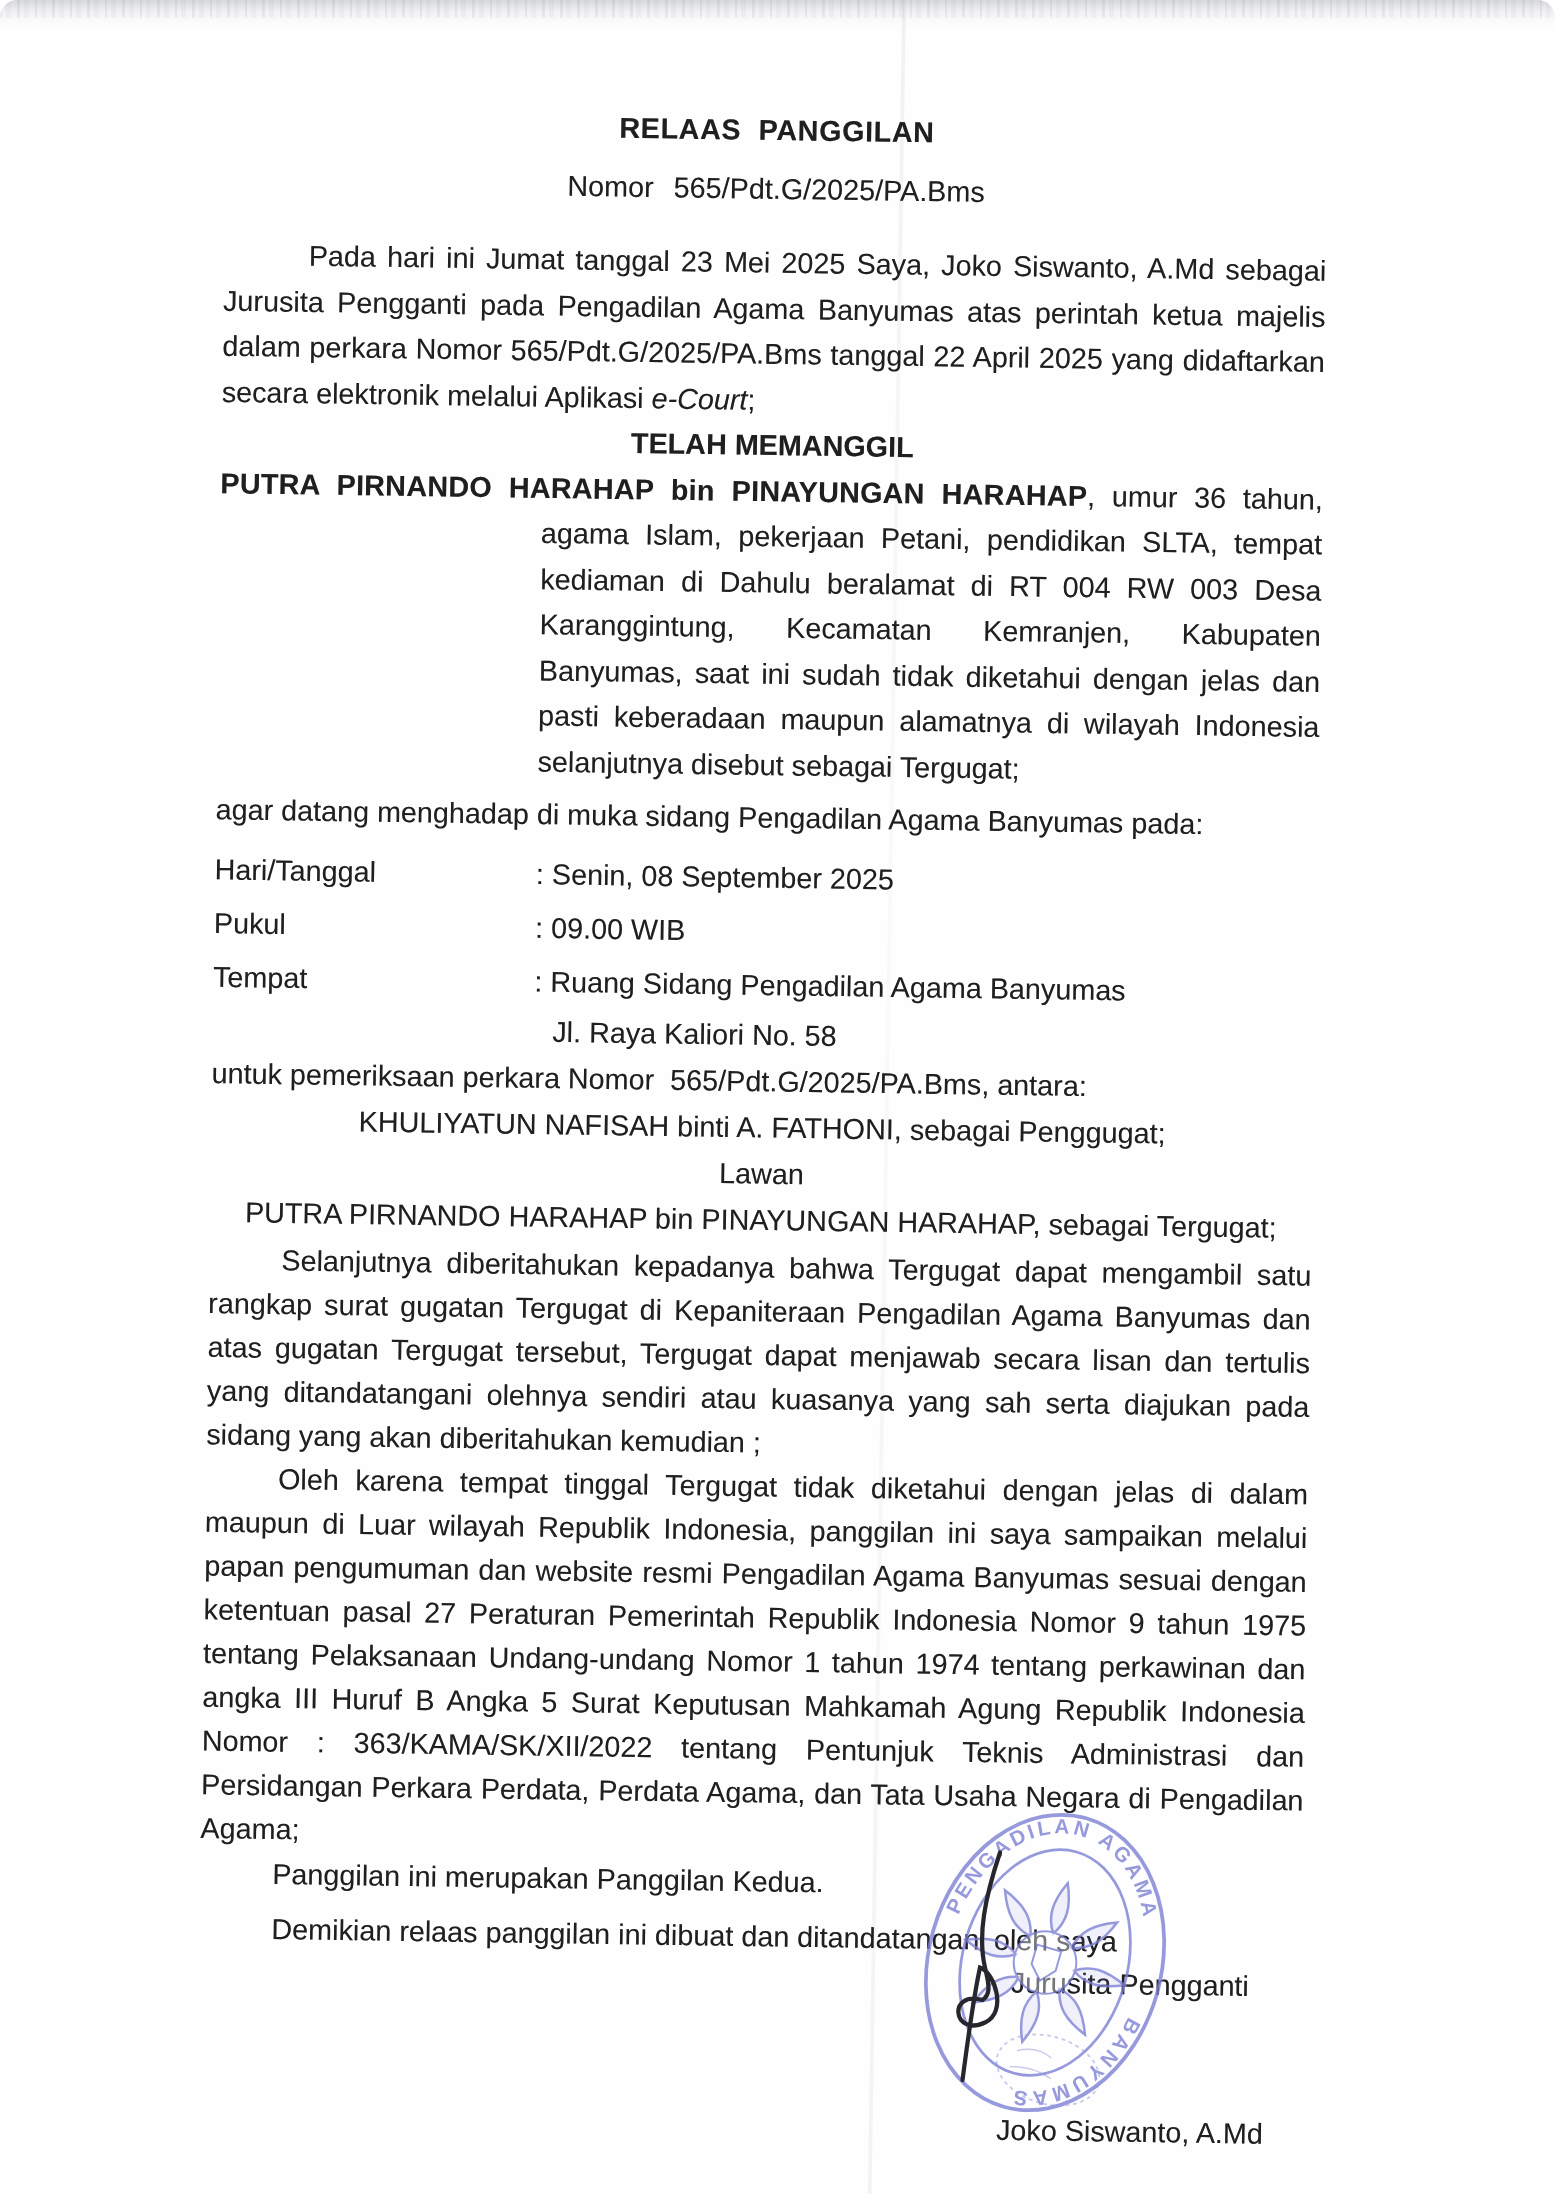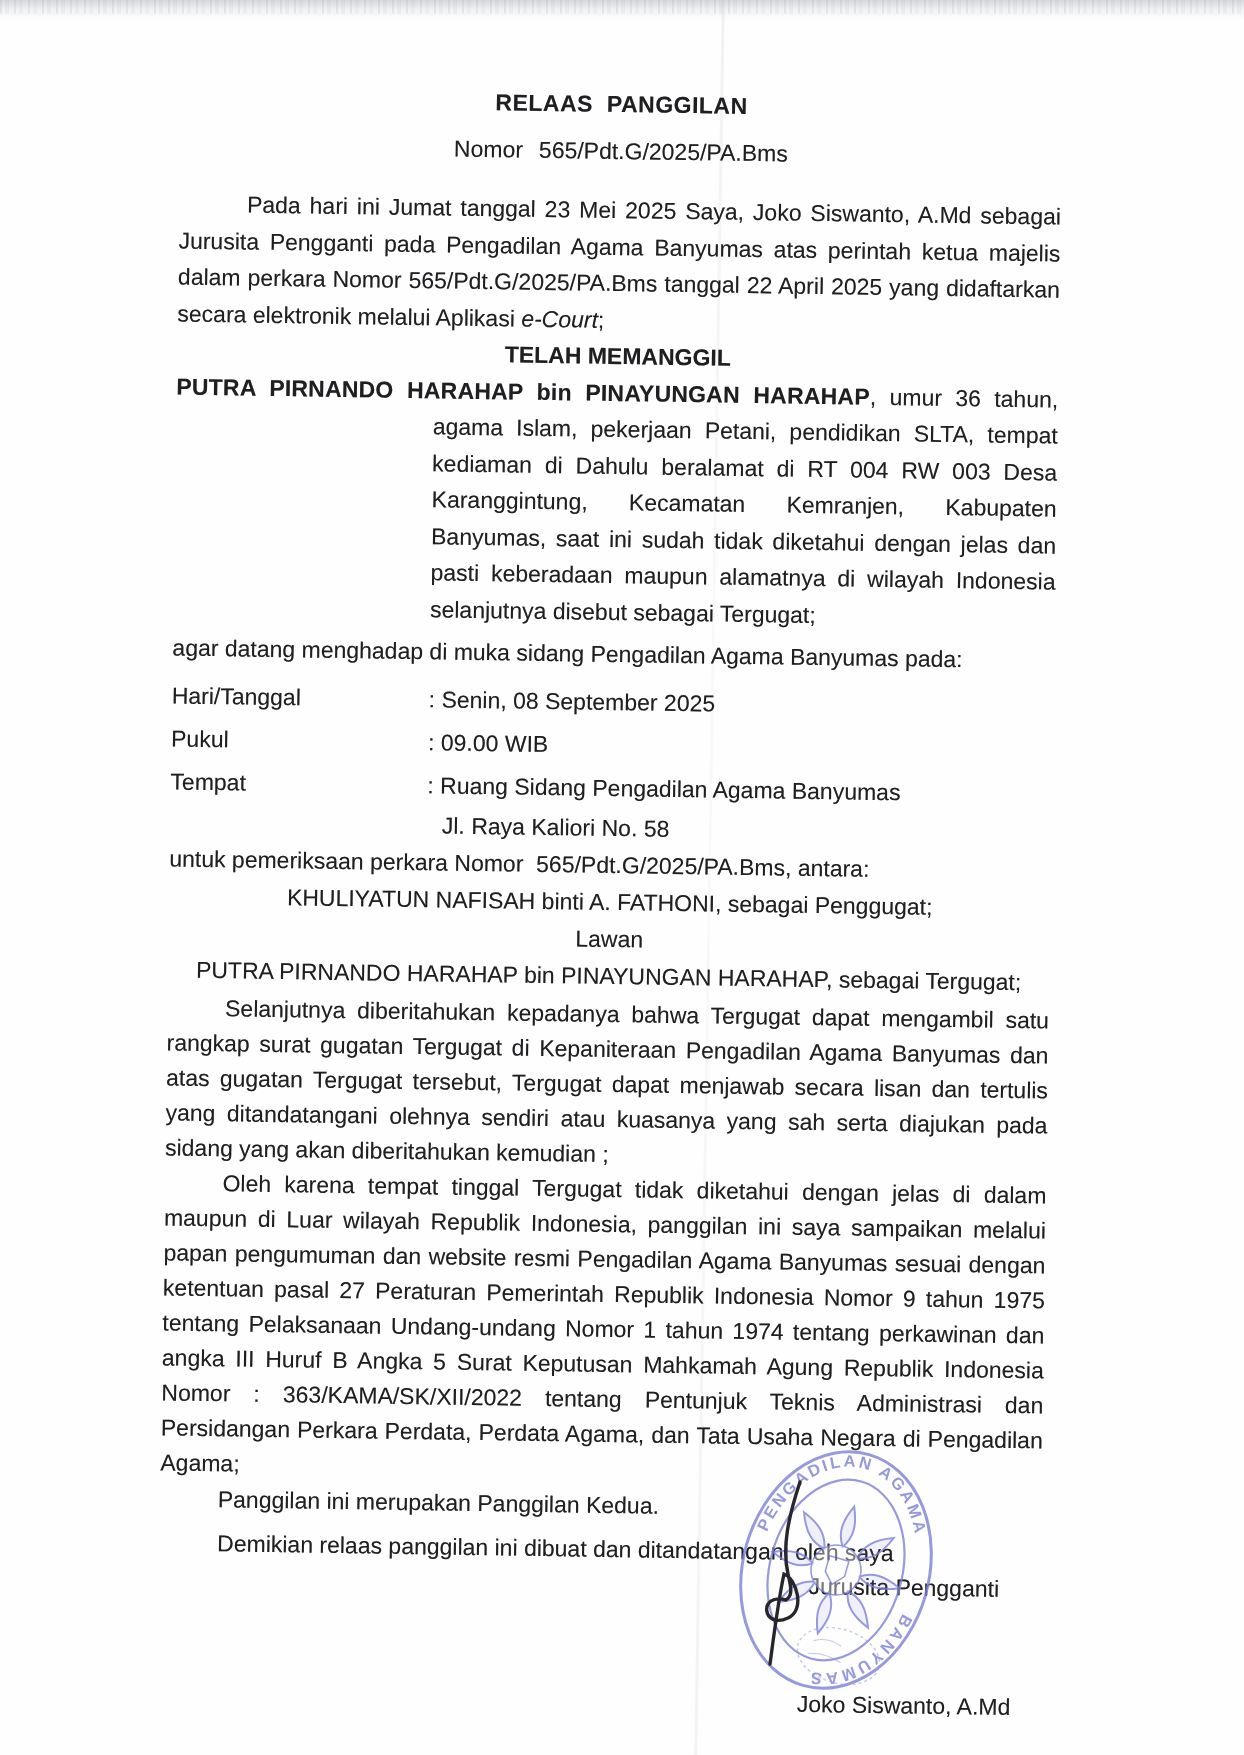--- a/index.html
+++ b/index.html
@@ -3,20 +3,21 @@
 <meta charset="utf-8">
 <style>
   html,body{margin:0;padding:0;background:#ffffff;}
   .page{
     position:relative;
     width:1244px;height:1755px;
     background:#fefefe;
     overflow:hidden;
     font-family:"Liberation Sans","DejaVu Sans",sans-serif;
     color:#1f1f22;
+    border-radius:14px;
   }
   
   .scan-top{
     position:absolute;left:0;top:0;width:100%;height:26px;
     background:linear-gradient(180deg, rgba(176,178,186,.50) 0%, rgba(205,207,214,.28) 35%, rgba(235,236,240,.12) 70%, rgba(255,255,255,0) 100%);
     pointer-events:none;
   }
   .scan-top-noise{
     position:absolute;left:0;top:0;width:100%;height:14px;opacity:.45;
     background:repeating-linear-gradient(90deg, rgba(120,122,132,.25) 0 2px, rgba(255,255,255,0) 2px 5px, rgba(150,152,160,.18) 5px 9px, rgba(255,255,255,0) 9px 14px);

